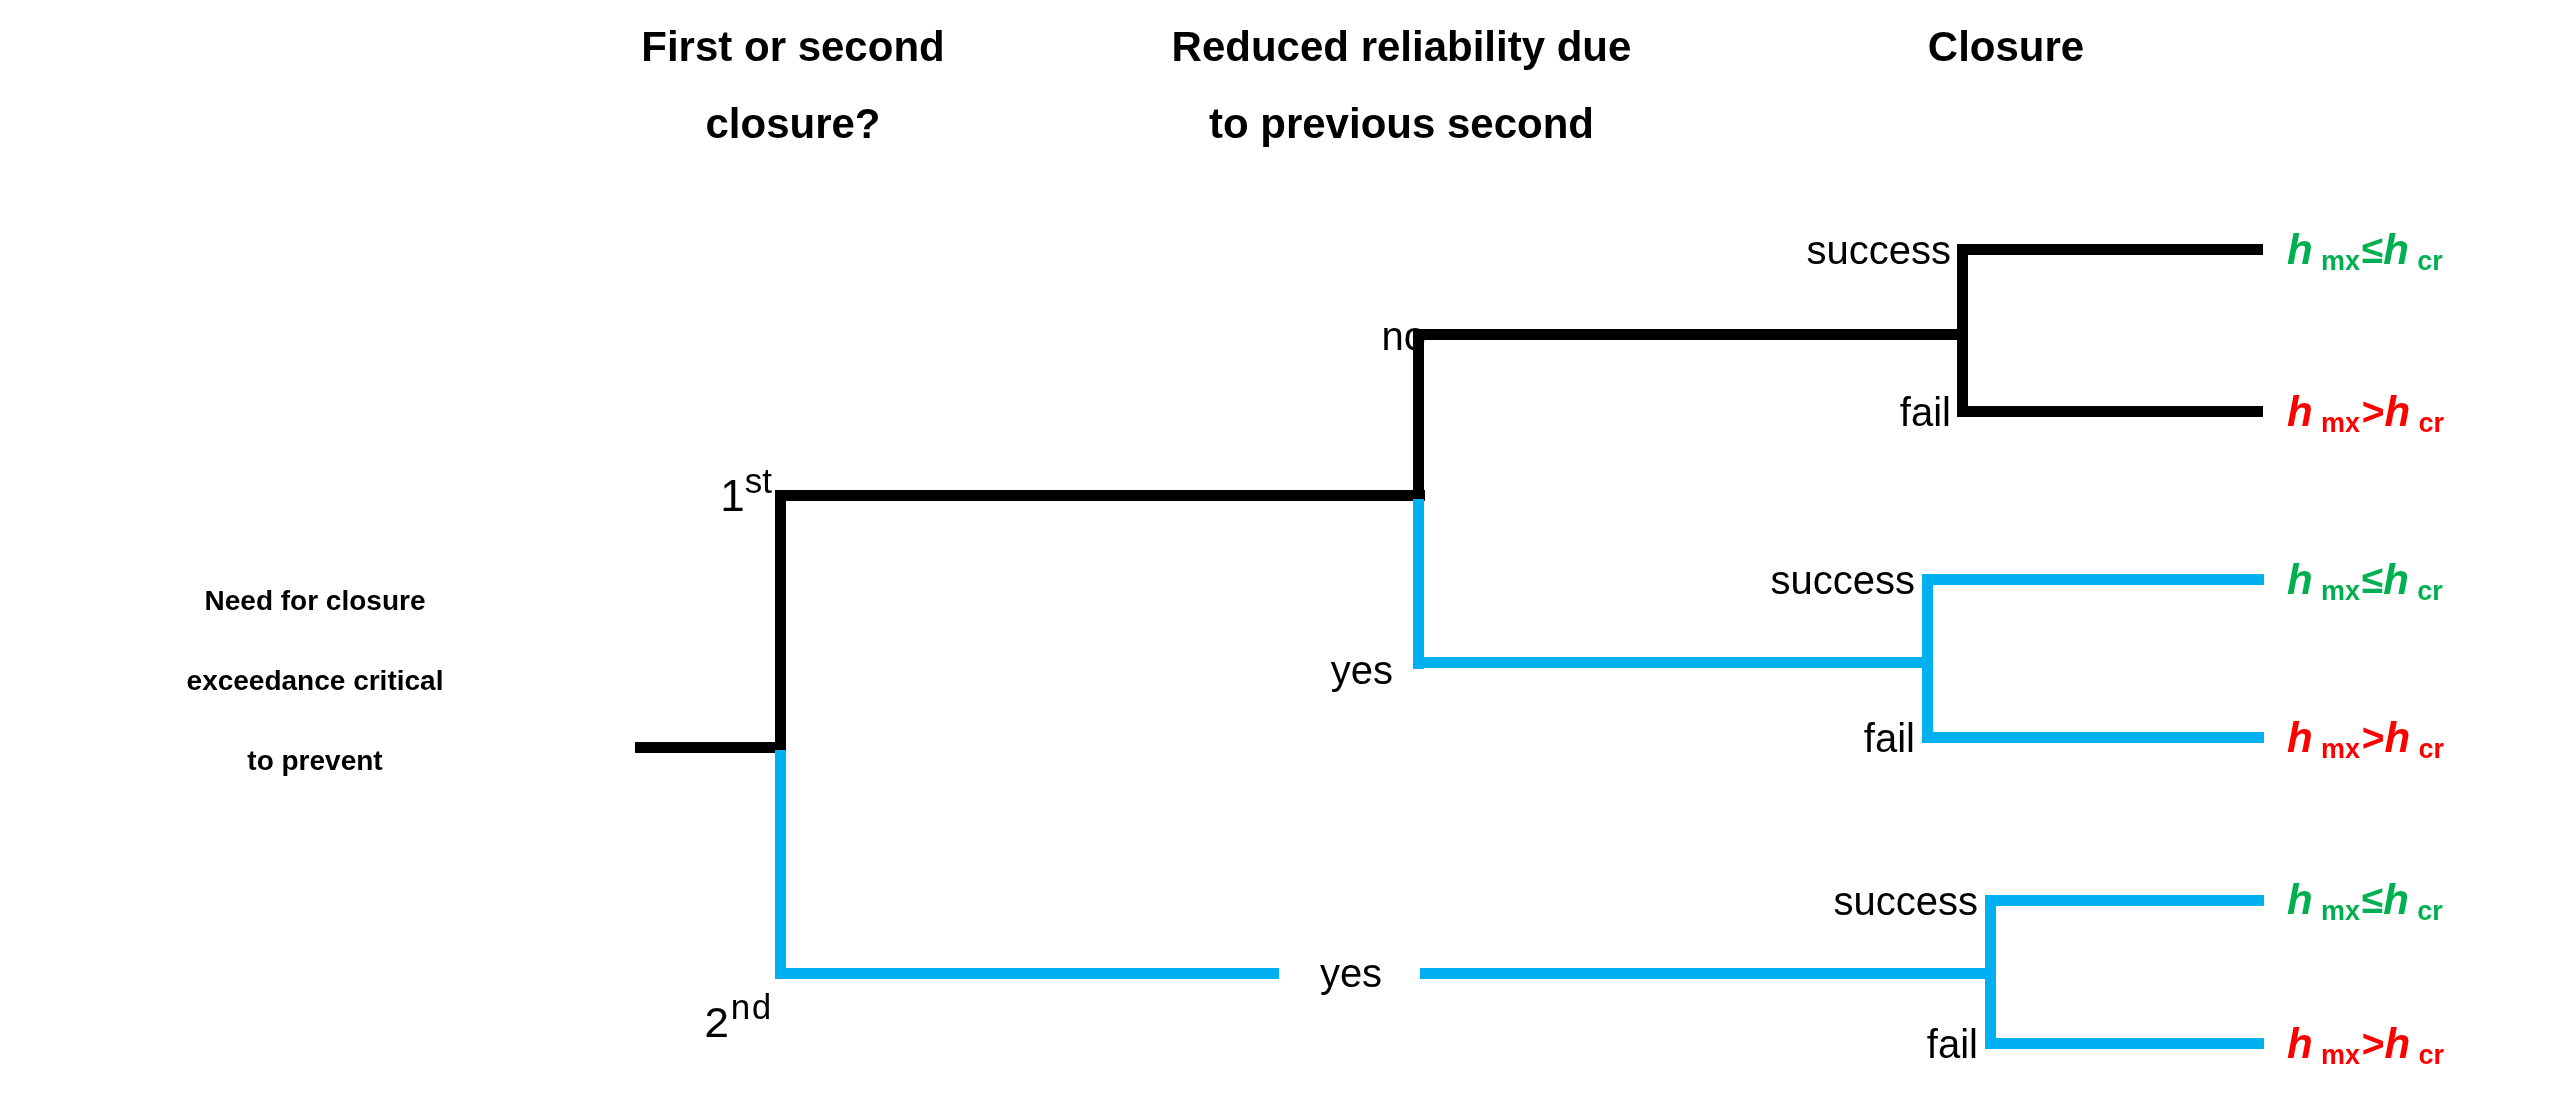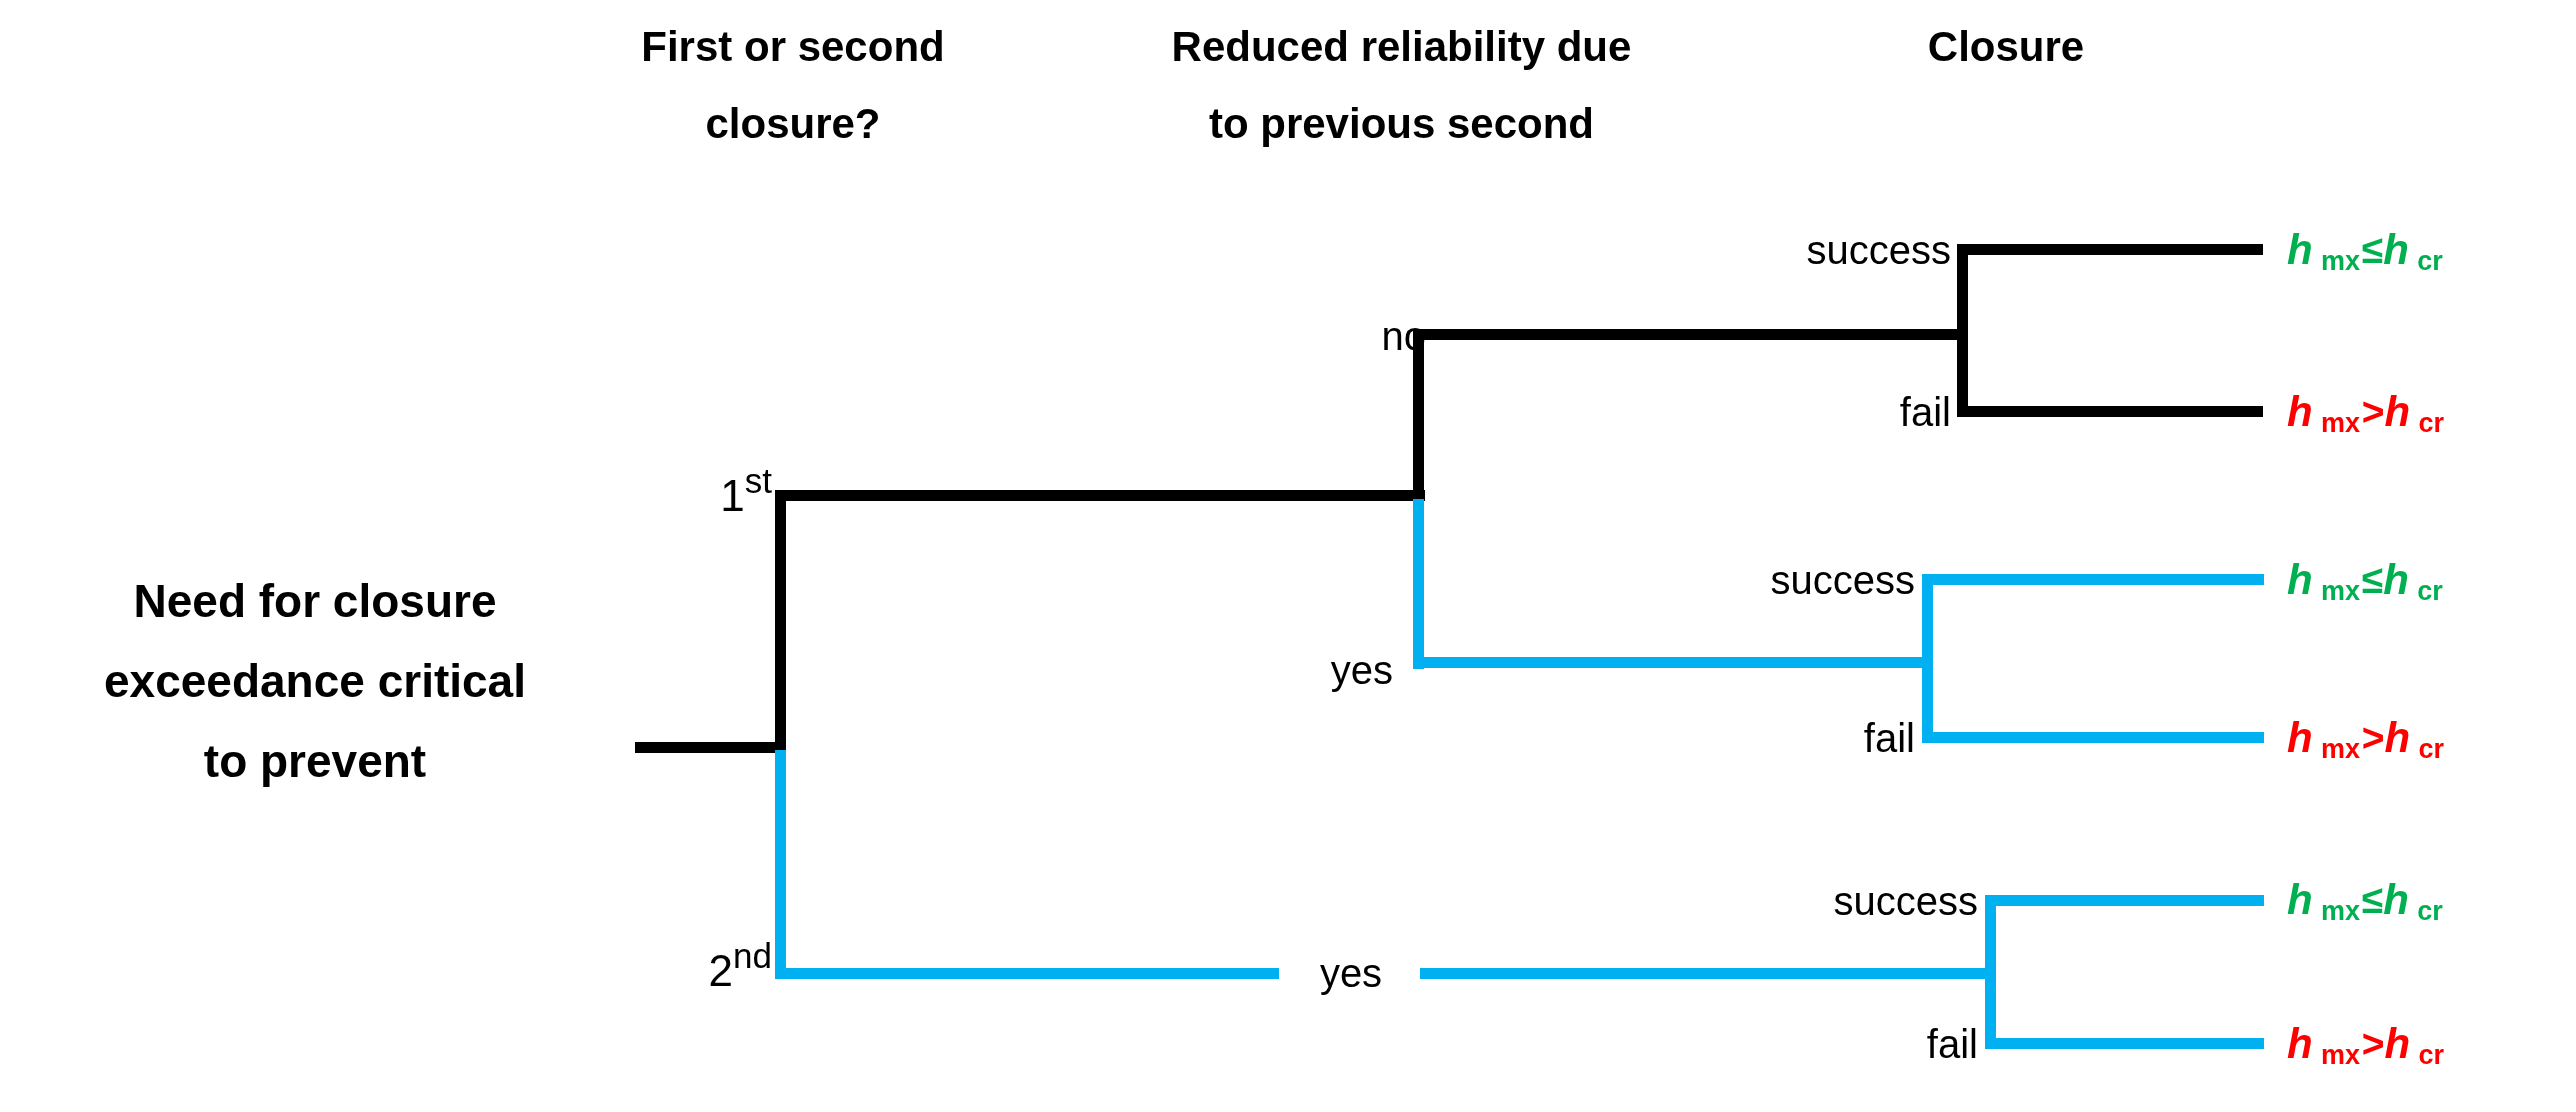--- a/index.html
+++ b/index.html
@@ -16,21 +16,21 @@
   }
   
   .hline,.vline{position:absolute;}
   .hline{height:11px;}
   .vline{width:11px;}
   .black{background:var(--line-black);}
   .blue{background:var(--line-blue);}
   
   .col-header{position:absolute;top:8.4px;font-weight:bold;font-size:42px;line-height:77px;text-align:center;white-space:nowrap;}
   
-  .root-label{position:absolute;left:17px;top:561px;width:596px;font-weight:bold;font-size:46px;line-height:80px;text-align:center;}
+  .root-label{position:absolute;left:17px;top:561px;width:596px;font-weight:bold;font-size:28px;line-height:80px;text-align:center;}
   
   .nlabel{position:absolute;font-size:40px;line-height:52px;white-space:nowrap;text-align:left;}
   .nlabel.center{text-align:center;}
   .ord-base{font-size:44px;}
   .ord-sup{font-size:35px;position:relative;top:-18.5px;}
   
   .outcome{position:absolute;left:2287px;height:101px;display:flex;align-items:center;font-weight:bold;font-size:42px;white-space:nowrap;}
   .outcome .v{font-style:italic;}
   .outcome sub{font-size:27px;font-style:normal;position:relative;top:11.8px;margin-left:8.4px;margin-right:1.7px;vertical-align:baseline;line-height:0;}
   .outcome .op{font-style:normal;font-size:39px;}
@@ -75,21 +75,21 @@
   <div class="vline blue" style="left:775px;top:750px;height:229px;"></div>
   <div class="vline black" style="left:1413px;top:329px;height:172px;"></div>
   <div class="vline blue" style="left:1413px;top:499px;height:170px;"></div>
   <div class="vline black" style="left:1957px;top:244px;height:173px;"></div>
   <div class="vline blue" style="left:1922px;top:574px;height:169px;"></div>
   <div class="vline blue" style="left:1985px;top:895px;height:154px;"></div>
 
   <div class="nlabel" style="right:1804px;top:470px;">
     <span class="ord-base">1</span><span class="ord-sup">st</span>
   </div>
-  <div class="nlabel" style="right:1804px;top:945px;">
+  <div class="nlabel" style="right:1804px;top:999px;font-family:Liberation Mono, monospace;">
     <span class="ord-base">2</span><span class="ord-sup">nd</span>
   </div>
 
   <div class="nlabel" style="right:1150px;top:310px;">no</div>
   <div class="nlabel" style="right:1183px;top:644px;">yes</div>
   <div class="nlabel center" style="left:1284px;top:947px;width:134px;">yes</div>
 
   <div class="nlabel" style="right:625px;top:224px;">success</div>
   <div class="nlabel" style="right:625px;top:386px;">fail</div>
   <div class="nlabel" style="right:661px;top:554px;">success</div>

